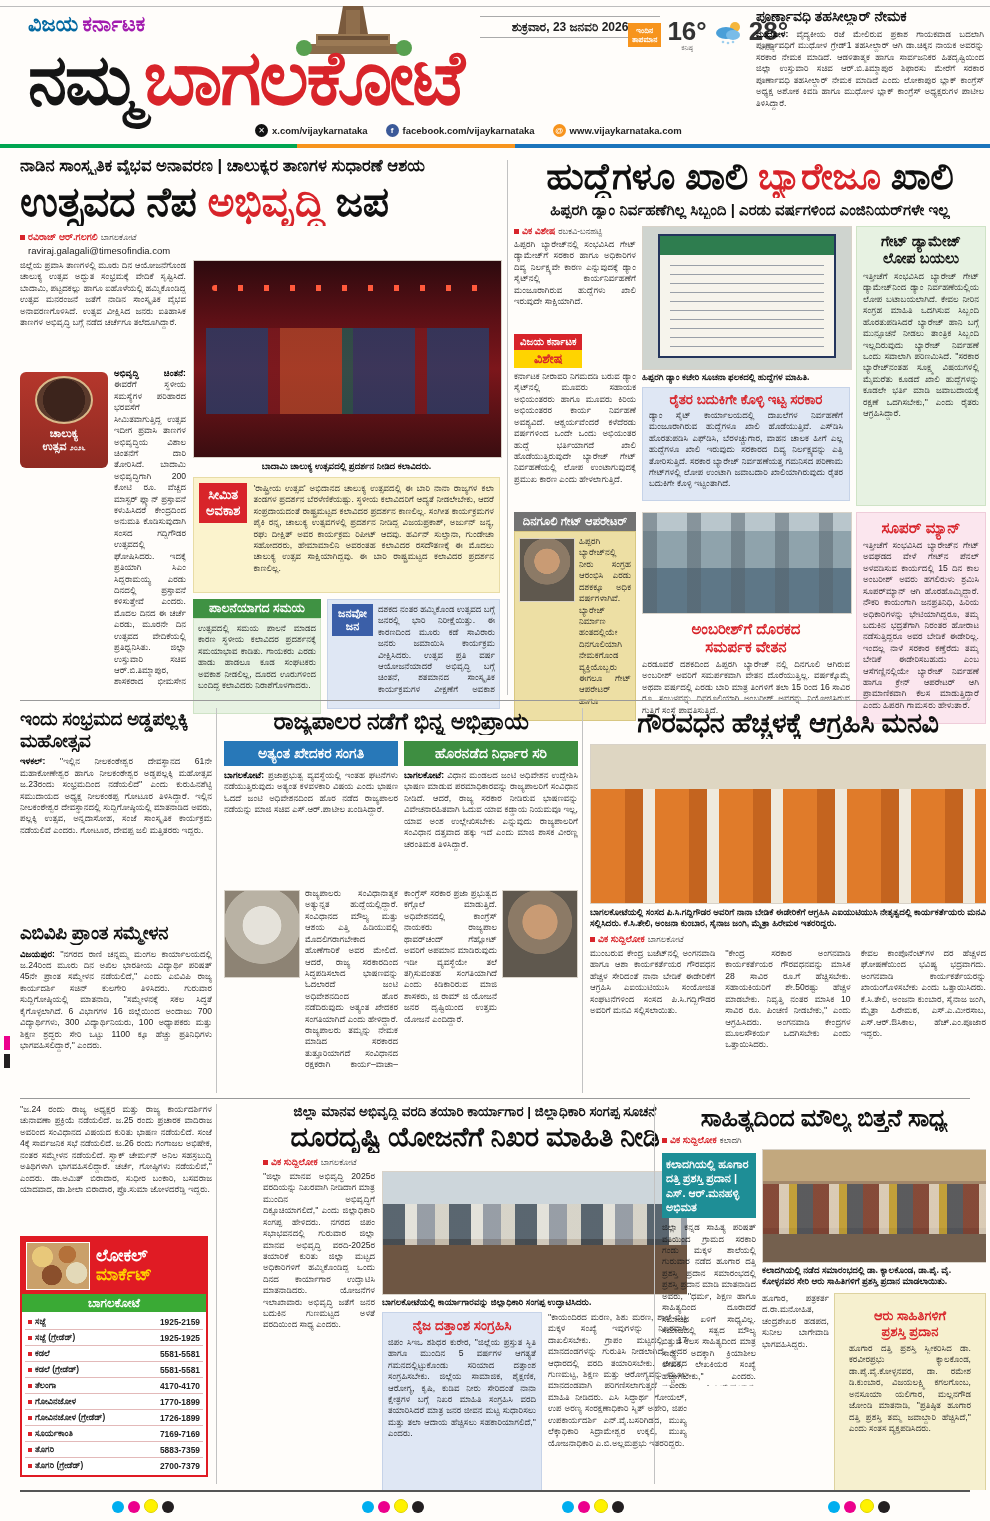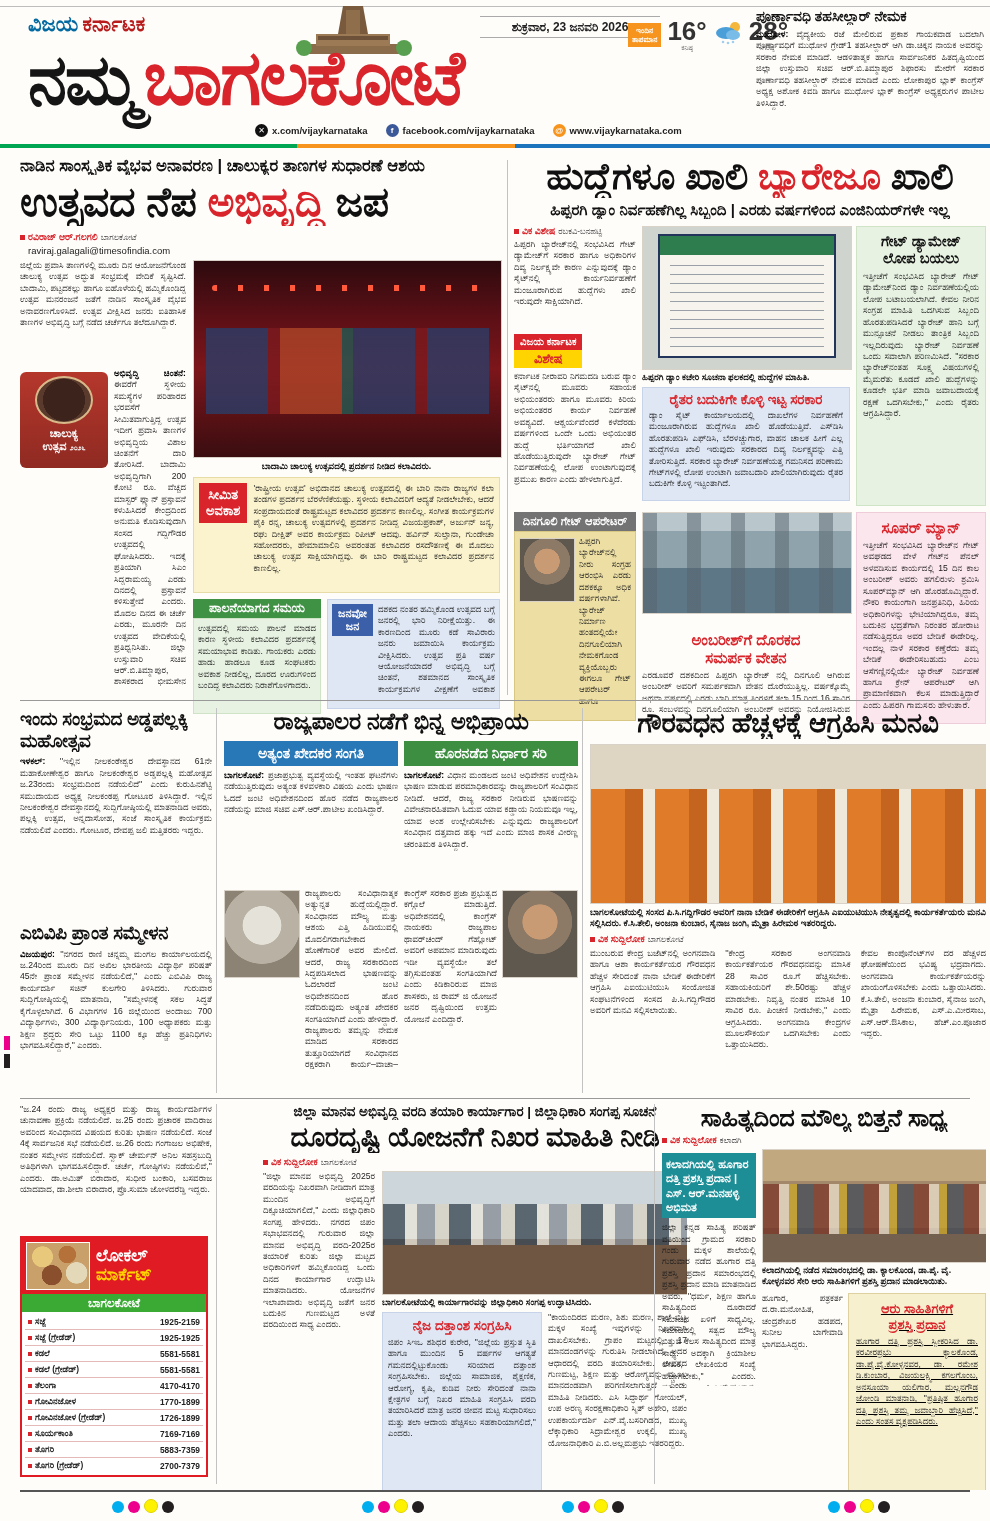--- a/index.html
+++ b/index.html
@@ -61,21 +61,21 @@
 </style>
 </head>
 <body>
 
 <div class="page">
 
   <div class="abs hline" style="left:0;right:0;top:6px;"></div>
 
   <div class="abs" style="left:28px;top:12px;white-space:nowrap;">
     <span style="font-size:21px;font-weight:bold;color:#0369a1;">ವಿಜಯ</span>
-    <span style="font-size:21px;font-weight:bold;color:#b91c1c;">ಕರ್ನಾಟಕ</span>
+    <span style="font-size:21px;font-weight:bold;color:#a21caf;">ಕರ್ನಾಟಕ</span>
   </div>
 
   <div class="abs" style="left:288px;top:4px;width:130px;height:56px;">
     <svg width="130" height="56" viewBox="0 0 130 56">
       <rect x="18" y="40" width="94" height="10" fill="#8a6b4a"></rect>
       <rect x="28" y="30" width="74" height="12" fill="#9b7a55"></rect>
       <polygon points="55,2 75,2 80,30 50,30" fill="#7a5a3d"></polygon>
       <rect x="58" y="6" width="14" height="24" fill="#8f6e4c"></rect>
       <rect x="30" y="32" width="70" height="4" fill="#6d5138"></rect>
       <circle cx="16" cy="44" r="8" fill="#58a050"></circle>
@@ -241,21 +241,21 @@
         <div style="background:#737373;" class="subhdr">
             <span style="font-size:11.5px;display:block;padding:3px 1px;">ದಿನಗೂಲಿ ಗೇಟ್ ಆಪರೇಟರ್</span>
           </div>
         <div class="box bx-tan" style="height:180px;padding:4px;">
           <div class="ph ph-port" style="width:54px;height:62px;float:left;margin:2px 4px 2px 0;"></div>
           <div class="t" style="height:172px;">ಹಿಪ್ಪರಗಿ ಬ್ಯಾರೇಜ್‌ನಲ್ಲಿ ನೀರು ಸಂಗ್ರಹ ಆರಂಭಿಸಿ ಎರಡು ದಶಕಕ್ಕೂ ಅಧಿಕ ವರ್ಷಗಳಾಗಿವೆ. ಬ್ಯಾರೇಜ್ ನಿರ್ಮಾಣ ಹಂತದಲ್ಲಿಯೇ ದಿನಗೂಲಿಯಾಗಿ ನೇಮಕಗೊಂಡ ವ್ಯಕ್ತಿಯೊಬ್ಬರು ಈಗಲೂ ಗೇಟ್ ಆಪರೇಟರ್ ಹಾಗೂ ಎಲೆಕ್ಟ್ರಿಷಿಯನ್ ಆಗಿ ಕಾರ್ಯನಿರ್ವಹಿಸುತ್ತಿರುವುದು ಅಚ್ಚರಿ ಸಂಗತಿಯಾಗಿದೆ. ಮೂಲತಃ ಬೆಳಗಾವಿ ಜಿಲ್ಲೆ ಬೈಲಹೊಂಗಲ ತಾಲೂಕಿನ ದೊಡವಾಡ ಗ್ರಾಮದ ನಿವಾಸಿ ಅಂಬರೀಶ್ ಆಂದಾನಿಕಟ್ಟಿ ಅವರು 27 ವರ್ಷಗಳಿಂದ ಡ್ಯಾಂ ಸೈಟ್‌ನಲ್ಲಿ ದಿನಗೂಲಿಯಾಗಿ ಕಾರ್ಯನಿರ್ವಹಿಸುತ್ತಿದ್ದಾರೆ. ಬ್ಯಾರೇಜ್ ನಿರ್ಮಾಣವಾದಾಗಿನಿಂದ ಗೇಟ್ ಆಪರೇಟರ್ ಹಾಗೂ ಎಲೆಕ್ಟ್ರಿಷಿಯನ್ ಕಾರ್ಯವನ್ನು ಕೂಡ ಅವರು ಮಾಡುತ್ತಿದ್ದಾರೆ. ಡ್ಯಾಮ್‌ಗಾಗಿಯೇ ತಮ್ಮ ಬದುಕು ಮೀಸಲಿಟ್ಟಿರುವ ಅಂಬರೀಶ್ ಅವರ ಸೇವೆ ಕಾಯಂಗೊಳಿಸಲು ಸರಕಾರ ಮಾತ್ರ ಕಣ್ತೆರೆದಿಲ್ಲ.</div>
         </div>
       </div>
       <div style="width:208px;flex:0 0 auto;">
         <div class="ph ph-dam" style="width:100%;height:100px;"></div>
-        <div class="bx-title-red" style="font-size:15px;margin-top:17px;">ಅಂಬರೀಶ್‌ಗೆ ದೊರಕದ</div>
+        <div class="bx-title-red" style="font-size:15px;margin-top:6px;">ಅಂಬರೀಶ್‌ಗೆ ದೊರಕದ</div>
         <div class="bx-title-red" style="font-size:15px;">ಸಮರ್ಪಕ ವೇತನ</div>
         <div class="t" style="height:78px;margin-top:3px;">ಎರಡೂವರೆ ದಶಕದಿಂದ ಹಿಪ್ಪರಗಿ ಬ್ಯಾರೇಜ್ ನಲ್ಲಿ ದಿನಗೂಲಿ ಆಗಿರುವ ಅಂಬರೀಶ್ ಅವರಿಗೆ ಸಮರ್ಪಕವಾಗಿ ವೇತನ ದೊರೆಯುತ್ತಿಲ್ಲ. ವರ್ಷಕ್ಕೊಮ್ಮೆ ಅಥವಾ ವರ್ಷದಲ್ಲಿ ಎರಡು ಬಾರಿ ಮಾತ್ರ ತಿಂಗಳಿಗೆ ತಲಾ 15 ರಿಂದ 16 ಸಾವಿರ ರೂ. ಸಂಬಳವನ್ನು ದಿನಗೂಲಿಯಾಗಿ ಅಂಬರೀಶ್ ಅವರನ್ನು ನಿಯೋಜಿಸಿರುವ ಗುತ್ತಿಗೆ ಸಂಸ್ಥೆ ಪಾವತಿಸುತ್ತಿದೆ.</div>
       </div>
       <div class="box bx-pink" style="flex:1;height:198px;padding:6px;">
         <div class="bx-title-red" style="font-size:15px;">ಸೂಪರ್ ಮ್ಯಾನ್</div>
         <div class="t" style="height:168px;margin-top:3px;">ಇತ್ತೀಚೆಗೆ ಸಂಭವಿಸಿದ ಬ್ಯಾರೇಜ್‌ನ ಗೇಟ್ ಅವಘಡದ ವೇಳೆ ಗೇಟ್‌ನ ಪೆನಲ್ ಅಳವಡಿಸುವ ಕಾರ್ಯದಲ್ಲಿ 15 ದಿನ ಕಾಲ ಅಂಬರೀಶ್ ಅವರು ಹಗಲಿರುಳು ಶ್ರಮಿಸಿ ಸೂಪರ್‌ಮ್ಯಾನ್ ಆಗಿ ಹೊರಹೊಮ್ಮಿದ್ದಾರೆ. ನೌಕರಿ ಕಾಯಂಗಾಗಿ ಜನಪ್ರತಿನಿಧಿ, ಹಿರಿಯ ಅಧಿಕಾರಿಗಳನ್ನು ಭೇಟಿಯಾಗಿದ್ದರೂ, ತಮ್ಮ ಬದುಕಿನ ಭದ್ರತೆಗಾಗಿ ನಿರಂತರ ಹೋರಾಟ ನಡೆಸುತ್ತಿದ್ದರೂ ಅವರ ಬೇಡಿಕೆ ಈಡೇರಿಲ್ಲ. ಇಂದಲ್ಲ ನಾಳೆ ಸರಕಾರ ಕಣ್ತೆರೆದು ತಮ್ಮ ಬೇಡಿಕೆ ಈಡೇರಿಸಬಹುದು ಎಂಬ ಆಸೆಗಣ್ಣಿನಲ್ಲಿಯೇ ಬ್ಯಾರೇಜ್ ನಿರ್ವಹಣೆ ಹಾಗೂ ಕ್ರೇನ್ ಆಪರೇಟರ್ ಆಗಿ ಪ್ರಾಮಾಣಿಕವಾಗಿ ಕೆಲಸ ಮಾಡುತ್ತಿದ್ದಾರೆ ಎಂದು ಹಿಪ್ಪರಗಿ ಗ್ರಾಮಸ್ಥರು ಹೇಳುತ್ತಾರೆ.</div>
       </div>
     </div>
   </div>
 
@@ -432,21 +432,21 @@
     <div style="display:flex;gap:6px;margin-top:3px;">
       <div style="width:94px;flex:0 0 auto;">
         <div style="background:#1e8e96;color:#fff;font-weight:bold;font-size:11px;padding:4px;line-height:1.3;margin:4px 0;">ಕಲಾದಗಿಯಲ್ಲಿ ಹೂಗಾರ ದತ್ತಿ ಪ್ರಶಸ್ತಿ ಪ್ರದಾನ | ಎಸ್. ಆರ್.ಮನಹಳ್ಳಿ ಅಭಿಮತ</div>
         <div class="t" style="height:164px;">ಜಿಲ್ಲಾ ಕನ್ನಡ ಸಾಹಿತ್ಯ ಪರಿಷತ್ ವತಿಯಿಂದ ಗ್ರಾಮದ ಸರಕಾರಿ ಗಂಡು ಮಕ್ಕಳ ಶಾಲೆಯಲ್ಲಿ ಗುರುವಾರ ನಡೆದ ಹೂಗಾರ ದತ್ತಿ ಪ್ರಶಸ್ತಿ ಪ್ರದಾನ ಸಮಾರಂಭದಲ್ಲಿ ಪ್ರಶಸ್ತಿ ಪ್ರದಾನ ಮಾಡಿ ಮಾತನಾಡಿದ ಅವರು, ''ಧರ್ಮ, ಶಿಕ್ಷಣ ಹಾಗೂ ಸಾಹಿತ್ಯದಿಂದ ದೂರಾದರೆ ಸಮಾಜದ ಏಳಿಗೆ ಸಾಧ್ಯವಿಲ್ಲ. ಸಮಾಜದಲ್ಲಿ ಸತ್ವದ ಮೌಲ್ಯ ಬಿತ್ತುವ ಕೆಲಸ ಸಾಹಿತ್ಯದಿಂದ ಮಾತ್ರ ಸಾಧ್ಯ. ಅದಕ್ಕಾಗಿ ಕ್ರಿಯಾಶೀಲ ಲೇಖಕ, ಲೇಖಕಿಯರ ಸಂಖ್ಯೆ ಹೆಚ್ಚಾಗಬೇಕು,'' ಎಂದರು. ದತ್ತಿದಾನಿ ಪಿ.ಎಲ್.ಹೂಗಾರ, ''ಉತ್ತಮ ಸಮಾಜ ನಿರ್ಮಾಣಕ್ಕೆ ಸಾಹಿತ್ಯವು ಪ್ರೇರಣೆಯಾಗುತ್ತದೆ,'' ಎಂದರು.</div>
       </div>
       <div style="flex:1;">
         <div class="ph ph-award" style="width:100%;height:112px;"></div>
         <div class="cap" style="margin:2px 0 4px;height:24px;overflow:hidden;">ಕಲಾದಗಿಯಲ್ಲಿ ನಡೆದ ಸಮಾರಂಭದಲ್ಲಿ ಡಾ. ಕ್ಯಾಲಕೊಂಡ, ಡಾ.ಪೈ. ವೈ. ಕೋಳ್ಳನವರ ಸೇರಿ ಆರು ಸಾಹಿತಿಗಳಿಗೆ ಪ್ರಶಸ್ತಿ ಪ್ರದಾನ ಮಾಡಲಾಯಿತು.</div>
         <div style="display:flex;gap:5px;">
           <div class="t" style="flex:1;height:196px;"><span>ಹೂಗಾರ, ಪತ್ರಕರ್ತ ದ.ರಾ.ಮನೋಹಿತ, ಚಂದ್ರಶೇಖರ ಹಡಪದ, ಸುನೀಲ ಬಾಗೇವಾಡಿ ಭಾಗವಹಿಸಿದ್ದರು.</span></div>
-          <div class="box bx-paleyellow" style="width:122px;flex:0 0 auto;height:186px;padding:7px;text-decoration:underline;">
+          <div class="box bx-paleyellow" style="width:122px;flex:0 0 auto;height:186px;padding:14px;">
             <div class="bx-title-red" style="font-size:13px;">ಆರು ಸಾಹಿತಿಗಳಿಗೆ</div>
             <div class="bx-title-red" style="font-size:13px;">ಪ್ರಶಸ್ತಿ ಪ್ರದಾನ</div>
             <div class="t" style="height:146px;margin-top:3px;">ಹೂಗಾರ ದತ್ತಿ ಪ್ರಶಸ್ತಿ ಸ್ವೀಕರಿಸಿದ ಡಾ. ಕರವೀರಪ್ರಭು ಕ್ಯಾಲಕೊಂಡ, ಡಾ.ಪೈ.ವೈ.ಕೋಳ್ಳನವರ, ಡಾ. ರಮೇಶ ಡಿ.ಕುಂಬಾರ, ವಿಜಯಲಕ್ಷ್ಮಿ ಕಗಲಗೊಂಬ, ಅನಸೂಯಾ ಯಲಿಗಾರ, ಮಲ್ಲನಗೌಡ ಜೋಂಡಿ ಮಾತನಾಡಿ, ''ಪ್ರತಿಷ್ಠಿತ ಹೂಗಾರ ದತ್ತಿ ಪ್ರಶಸ್ತಿ ತಮ್ಮ ಜವಾಬ್ದಾರಿ ಹೆಚ್ಚಿಸಿದೆ,'' ಎಂದು ಸಂತಸ ವ್ಯಕ್ತಪಡಿಸಿದರು.</div>
           </div>
         </div>
       </div>
     </div>
   </div>
 
   <div class="abs" style="left:20px;right:20px;top:1490px;height:2px;background:#555;"></div>

